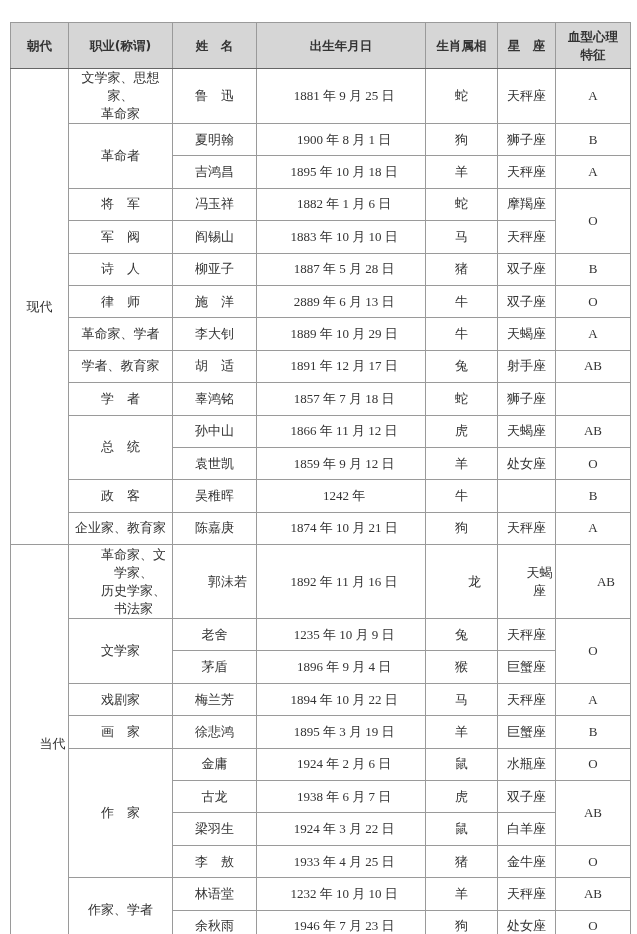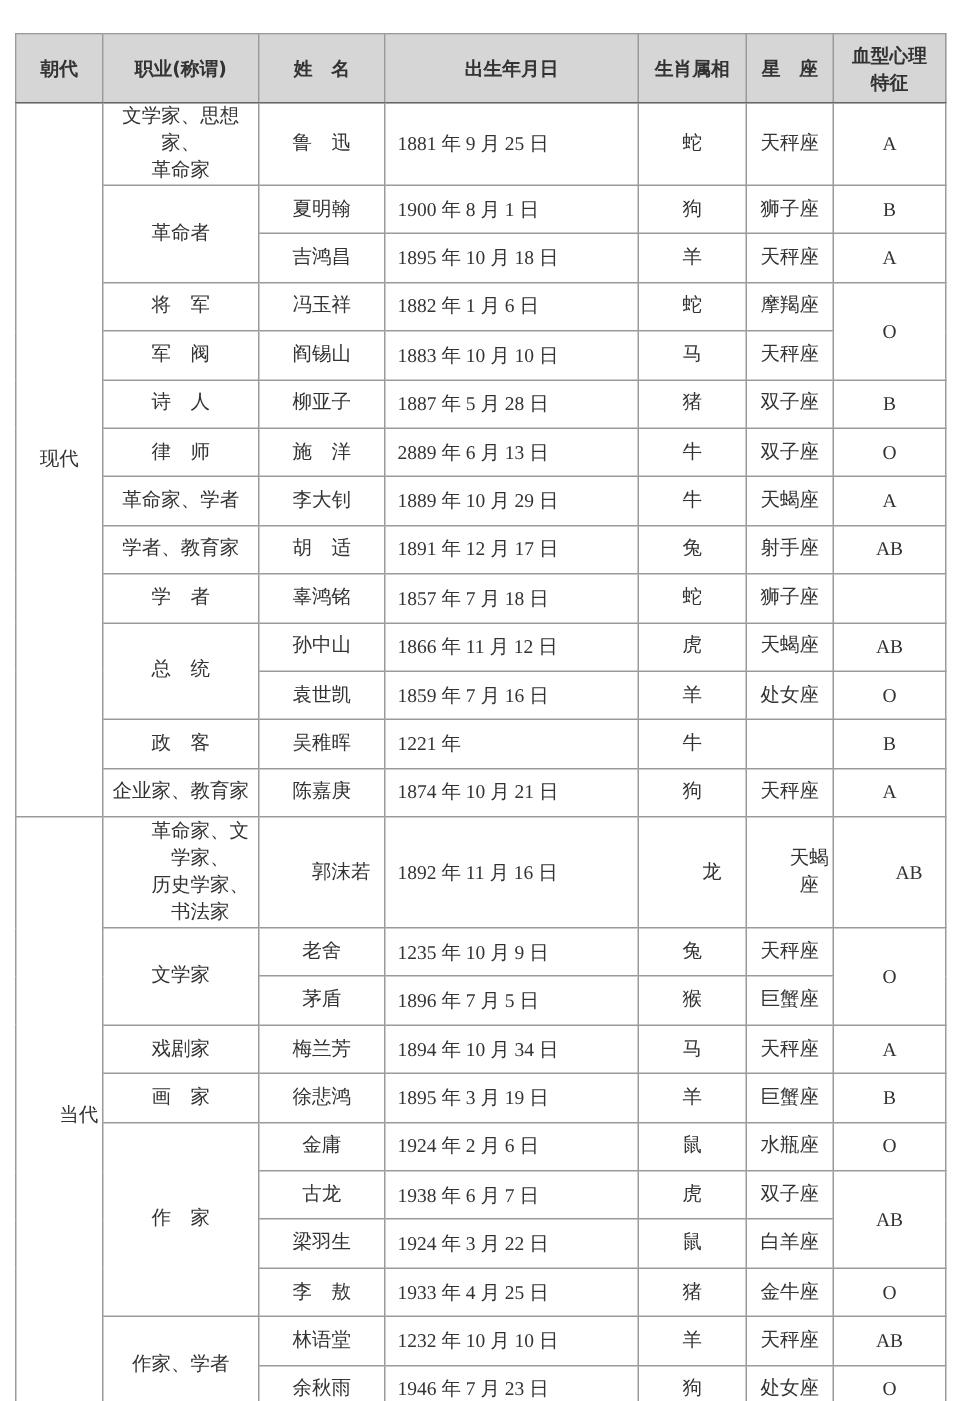--- a/index.html
+++ b/index.html
@@ -21,21 +21,21 @@
     }
     table.main thead th {
       background: #d6d6d6;
       font-family: "DejaVu Sans", "Liberation Sans", sans-serif;
       font-weight: bold;
       color: #333;
       font-size: 12.5px;
       height: 45px;
       border-bottom: 1.5px solid #666;
     }
-    table.main td.date { text-align: left; padding-left: 8px; font-family: "Liberation Serif", serif; }
+    table.main td.date { text-align: center; padding-left: 8px; font-family: "Liberation Serif", serif; }
     table.main td.bt { font-family: "Liberation Serif", serif; }
     tr.r { height: 32.4px; }
     tr.r-tall1 { height: 52px; }
     tr.r-tall2 { height: 74px; }
     tr.era-break td { border-top: 1.5px solid #666; padding-left: 28px; }
   </style>
 </head>
 <body>
 
 <table class="main">
@@ -149,29 +149,29 @@
     <tr class="r">
       <td rowspan="2">总　统</td>
       <td>孙中山</td>
       <td class="date">1866 年 11 月 12 日</td>
       <td>虎</td>
       <td>天蝎座</td>
       <td class="bt">AB</td>
     </tr>
     <tr class="r">
       <td>袁世凯</td>
-      <td class="date">1859 年 7 月 16 日</td>
+      <td class="date">1859 年 9 月 12 日</td>
       <td>羊</td>
       <td>处女座</td>
       <td class="bt">O</td>
     </tr>
     <tr class="r">
       <td>政　客</td>
       <td>吴稚晖</td>
-      <td class="date">1221 年</td>
+      <td class="date">1242 年</td>
       <td>牛</td>
       <td></td>
       <td class="bt">B</td>
     </tr>
     <tr class="r">
       <td>企业家、教育家</td>
       <td>陈嘉庚</td>
       <td class="date">1874 年 10 月 21 日</td>
       <td>狗</td>
       <td>天秤座</td>
@@ -194,28 +194,28 @@
     <tr class="r">
       <td rowspan="2">文学家</td>
       <td>老舍</td>
       <td class="date">1235 年 10 月 9 日</td>
       <td>兔</td>
       <td>天秤座</td>
       <td class="bt" rowspan="2">O</td>
     </tr>
     <tr class="r">
       <td>茅盾</td>
-      <td class="date">1896 年 7 月 5 日</td>
+      <td class="date">1896 年 9 月 4 日</td>
       <td>猴</td>
       <td>巨蟹座</td>
     </tr>
     <tr class="r">
       <td>戏剧家</td>
       <td>梅兰芳</td>
-      <td class="date">1894 年 10 月 34 日</td>
+      <td class="date">1894 年 10 月 22 日</td>
       <td>马</td>
       <td>天秤座</td>
       <td class="bt">A</td>
     </tr>
     <tr class="r">
       <td>画　家</td>
       <td>徐悲鸿</td>
       <td class="date">1895 年 3 月 19 日</td>
       <td>羊</td>
       <td>巨蟹座</td>

